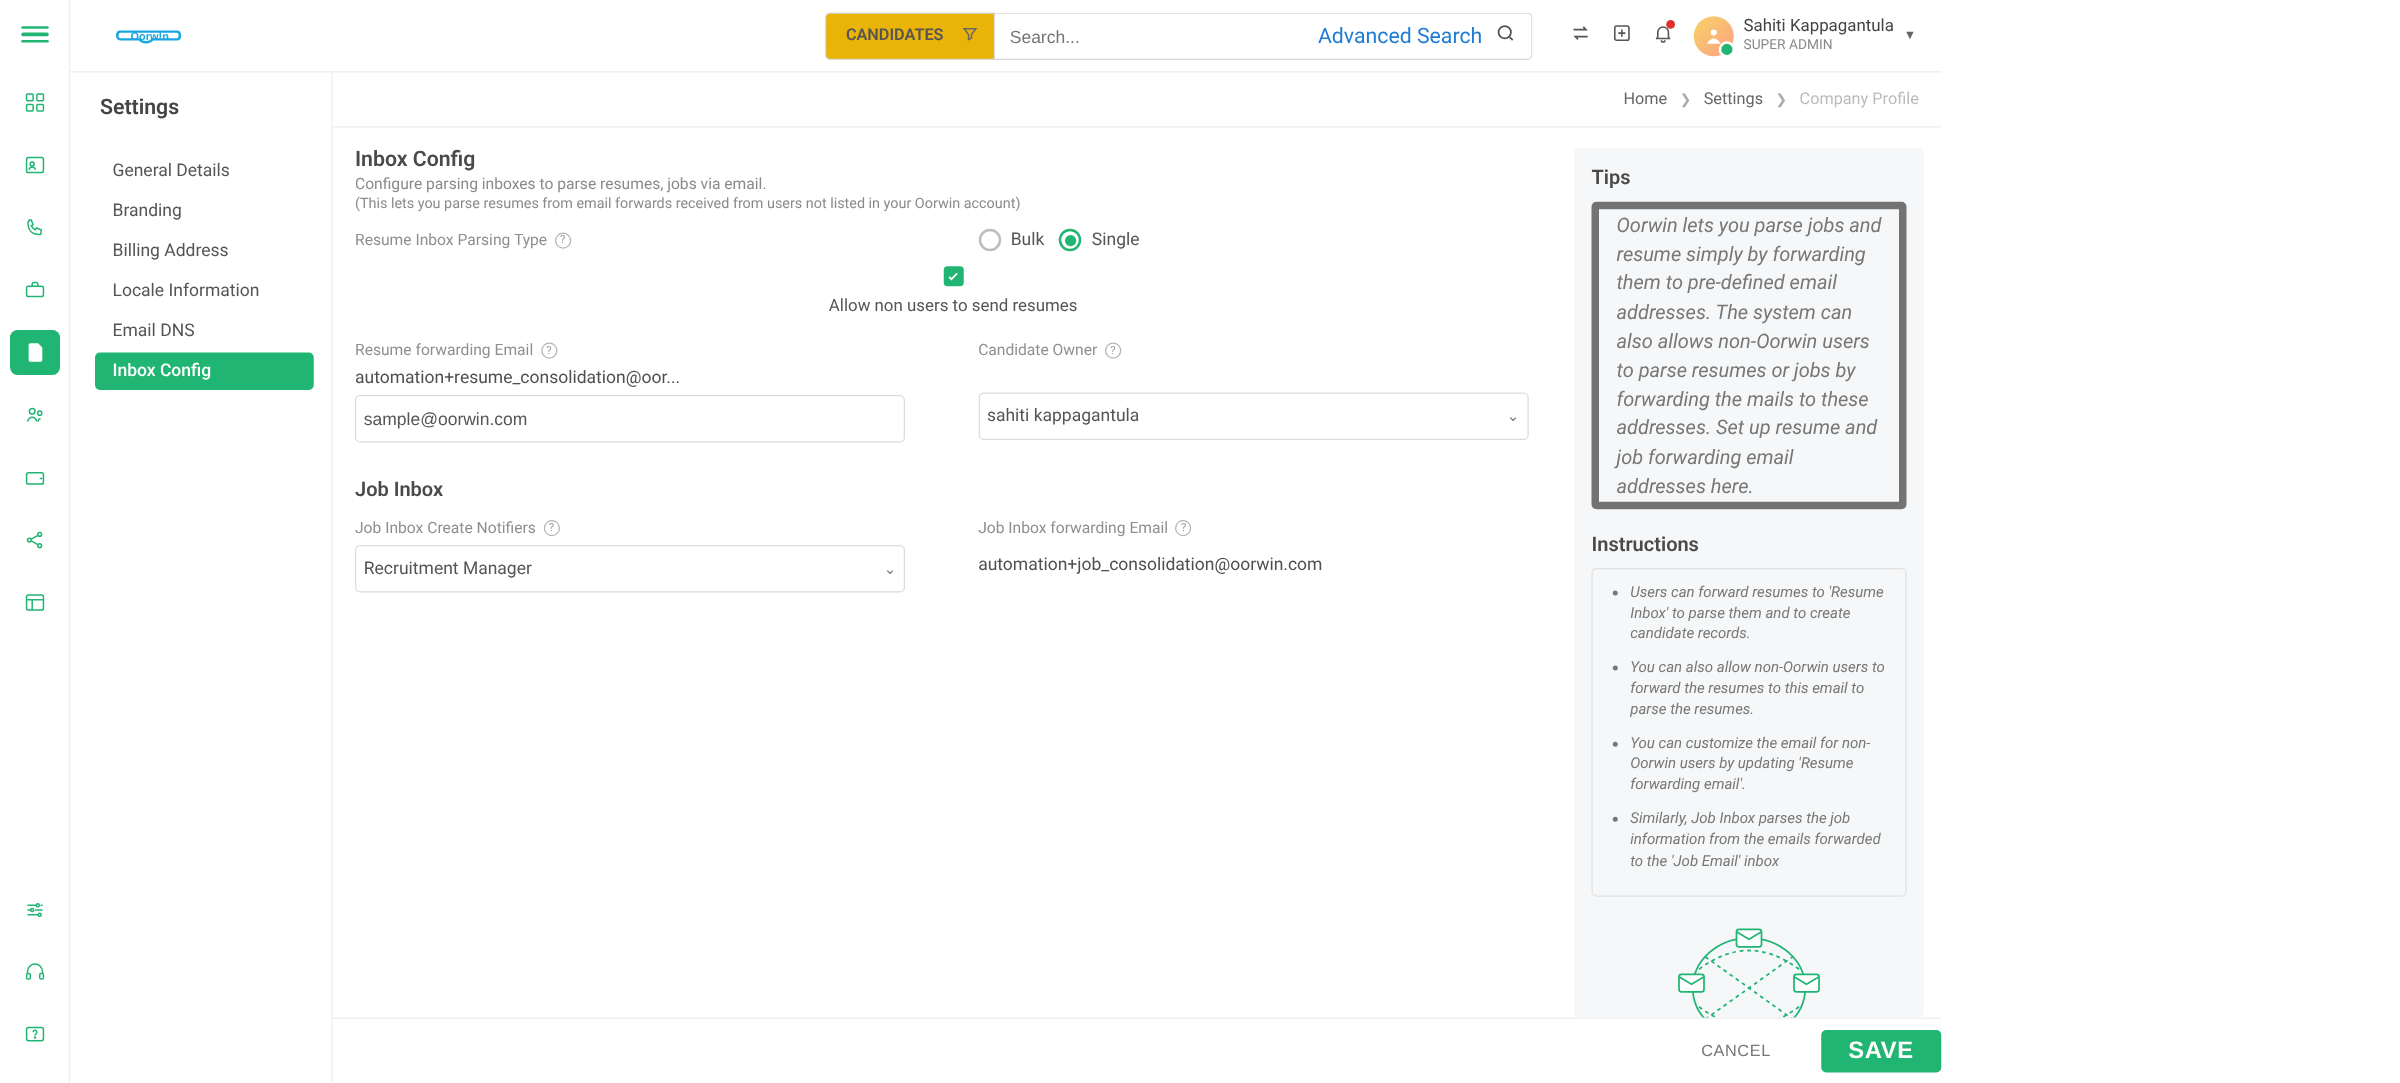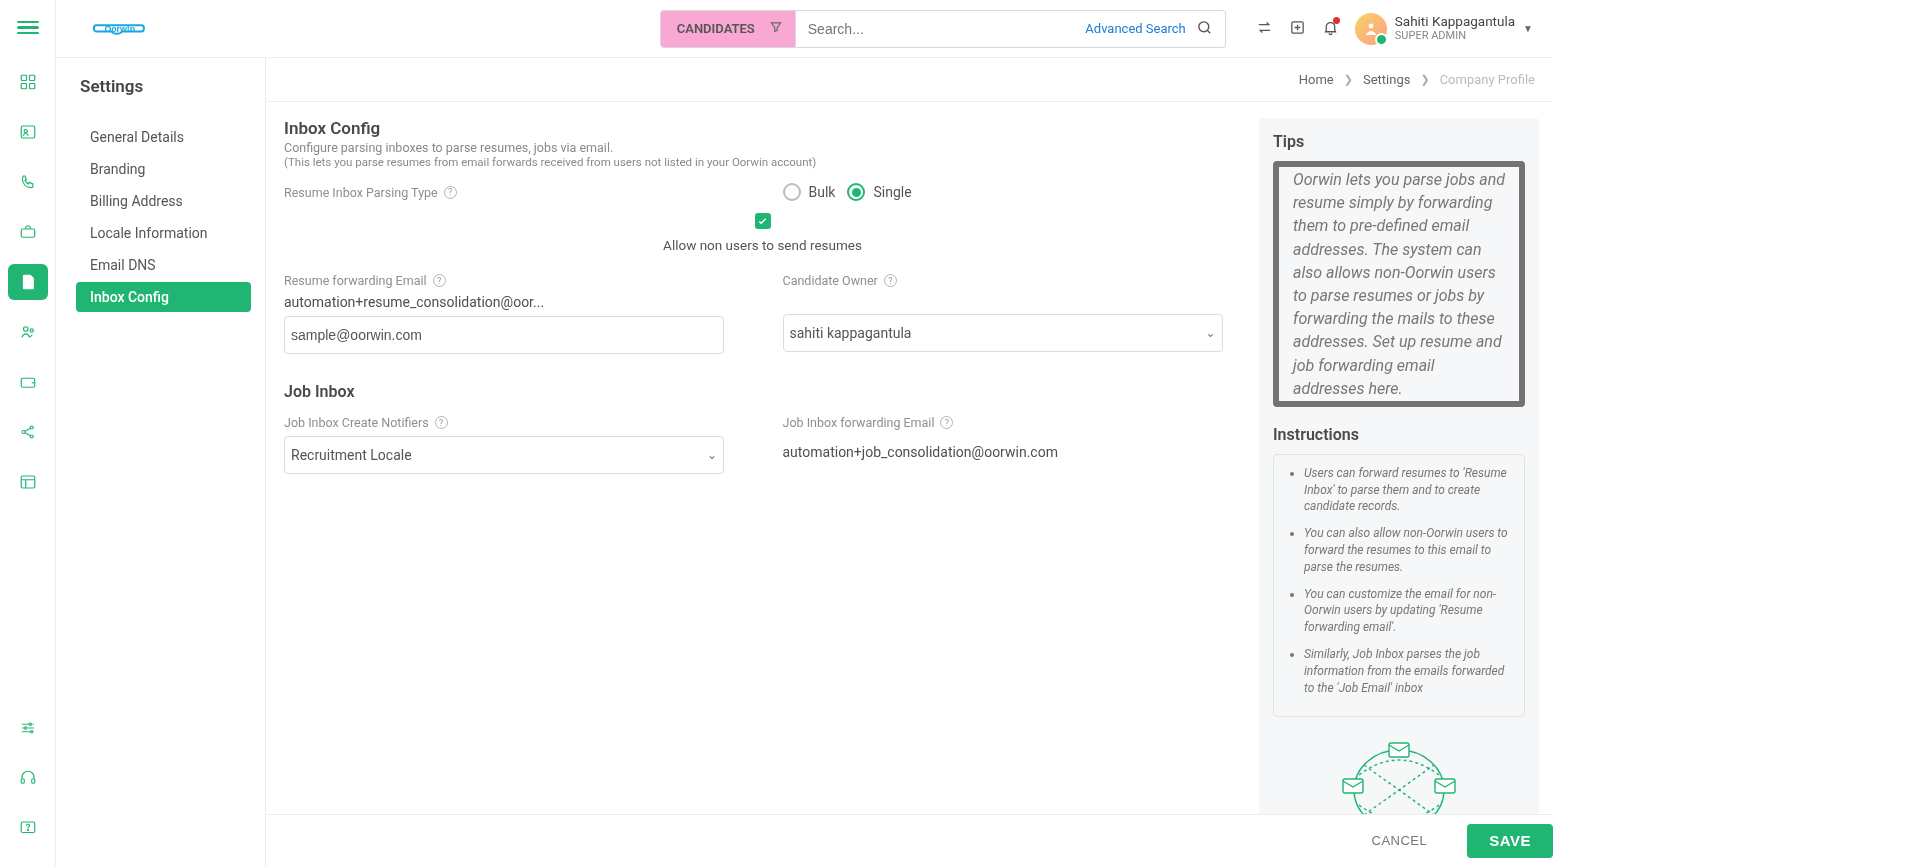--- a/index.html
+++ b/index.html
@@ -17,25 +17,25 @@
 .rail-icon.active svg { stroke: #fff; fill: #fff; }
 .rail-bottom { margin-top: auto; margin-bottom: 20px; display: flex; flex-direction: column; gap: 14px; align-items: center; }
 
 
 .main-col { flex: 1; display: flex; flex-direction: column; }
 
 
 .topbar { height: 58px; border-bottom: 1px solid #ededed; display: flex; align-items: center; padding: 0 20px 0 36px; gap: 14px; }
 .logo { width: 62px; height: 26px; }
 .searchwrap { margin-left: auto; display: flex; align-items: center; }
-.candidates-btn { height: 38px; border: 1px solid #d8d8d8; border-radius: 4px 0 0 4px; padding: 0 40px 0 16px; display: flex; align-items: center; gap: 8px; font-size: 13px; font-weight: 600; color: #555; position: relative; cursor: pointer; background:#f9a8d4;}
+.candidates-btn { height: 38px; border: 1px solid #d8d8d8; border-radius: 4px 0 0 4px; padding: 0 40px 0 16px; display: flex; align-items: center; gap: 8px; font-size: 13px; font-weight: 600; color: #555; position: relative; cursor: pointer; background:#eab308;}
 .candidates-btn .filter-ic { position: absolute; right: 12px; }
 .searchbox { height: 38px; border: 1px solid #d8d8d8; border-left: none; border-radius: 0 4px 4px 0; width: 430px; display: flex; align-items: center; padding: 0 12px; }
 .searchbox input { border: none; outline: none; flex: 1; font-size: 14px; color: #555; }
-.adv-search { color: #1e7bd6; font-size: 13px; margin-right: 10px; cursor: pointer; }
+.adv-search { color: #1e7bd6; font-size: 17px; margin-right: 10px; cursor: pointer; }
 .search-ic { cursor: pointer; }
 .top-actions { display: flex; align-items: center; gap: 16px; margin-left: 16px; }
 .top-ic { cursor: pointer; position: relative; }
 .bell-dot { position: absolute; width: 7px; height: 7px; background: #e03131; border-radius: 50%; top: -2px; right: -1px; }
 .avatar { width: 32px; height: 32px; border-radius: 50%; background: linear-gradient(135deg,#f6d365,#fda085); display:flex;align-items:center;justify-content:center; position:relative;}
 .avatar::after{content:"";position:absolute;width:9px;height:9px;background:#21b573;border:2px solid #fff;border-radius:50%;bottom:-1px;right:-1px;}
 .avatar svg{width:18px;height:18px;}
 .user-block { display: flex; align-items: center; gap: 8px; cursor: pointer; }
 .user-texts { line-height: 1.15; }
 .user-name { font-size: 13.5px; color: #444; }
@@ -79,21 +79,21 @@
 .checkb { width: 16px; height: 16px; border-radius: 3px; background: #21b573; display:flex;align-items:center;justify-content:center;}
 .checkb svg{width:11px;height:11px;}
 .text-value { font-size: 14px; color: #4f4f4f; margin-top: 6px; }
 .input, .select { height: 38px; border: 1px solid #dcdcdc; border-radius: 4px; width: 100%; max-width: 440px; padding: 0 6px; font-size: 14px; color: #555; outline:none; background:#fff;}
 .select { display: flex; align-items: center; justify-content: space-between; cursor: pointer; }
 .select .chev { font-size: 12px; color: #777; }
 .input-wrap { margin-top: 6px; }
 
 .footer-actions { border-top: 1px solid #ededed; height: 52px; display: flex; align-items: center; justify-content: flex-end; gap: 40px; }
 .btn-cancel { background: none; border: none; color: #777; font-size: 13px; letter-spacing: .5px; cursor: pointer; }
-.btn-save { background: #21b573; color: #fff; border: none; border-radius: 4px; height: 34px; padding: 0 22px; font-size: 15px; font-weight: 600; letter-spacing: .5px; cursor: pointer; }
+.btn-save { background: #21b573; color: #fff; border: none; border-radius: 4px; height: 34px; padding: 0 22px; font-size: 19px; font-weight: 600; letter-spacing: .5px; cursor: pointer; }
 
 
 .tips-title { font-size: 16px; font-weight: 600; color: #4a4a4a; margin-bottom: 10px; }
 .tips-box { border: 6px solid #737373; border-radius: 4px; padding: 1px 14px; font-size: 16px; font-style: italic; color: #777; line-height: 1.45; }
 .instr-title { font-size: 16px; font-weight: 600; color: #4a4a4a; margin: 18px 0 10px; }
 .instr-box { border: 1px solid #e2e2e2; border-radius: 4px; padding: 10px 12px 10px 16px; }
 .instr-box ul { list-style: disc; padding-left: 14px; }
 .instr-box li { font-size: 12px; font-style: italic; color: #777; line-height: 1.4; margin-bottom: 10px; }
 .tips-illus { display:flex; justify-content:center; padding: 18px 0 10px; }
 
@@ -352,21 +352,21 @@
             <div class="sec-h" style="margin-top:28px">Job Inbox</div>
 
             <div class="row">
               <div class="col">
                 <div class="field-label">
                   <span>Job Inbox Create Notifiers</span>
                   <span class="help-ic">?</span>
                 </div>
                 <div class="input-wrap">
                   <div class="select">
-                    <span>Recruitment Locale</span>
+                    <span>Recruitment Manager</span>
                     <span class="chev">⌄</span>
                   </div>
                 </div>
               </div>
               <div class="col">
                 <div class="field-label">
                   <span>Job Inbox forwarding Email</span>
                   <span class="help-ic">?</span>
                 </div>
                 <div class="text-value" style="margin-top:14px">automation+job_consolidation@oorwin.com</div>

